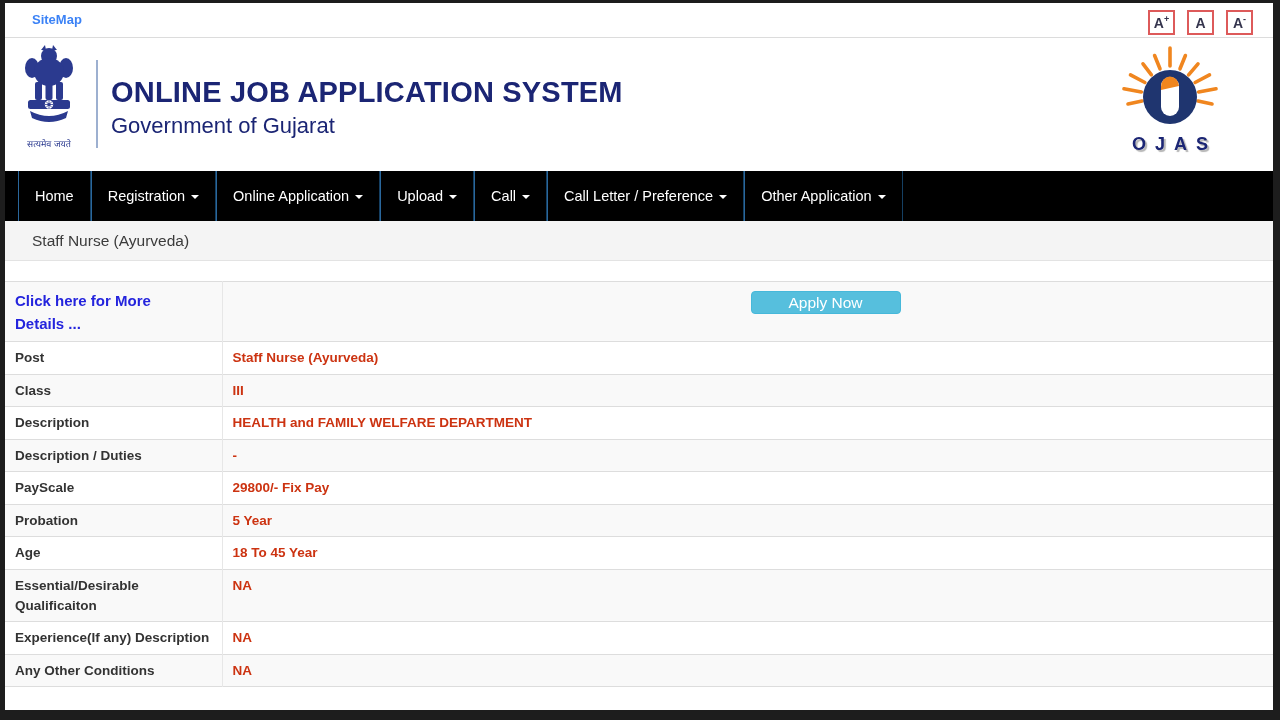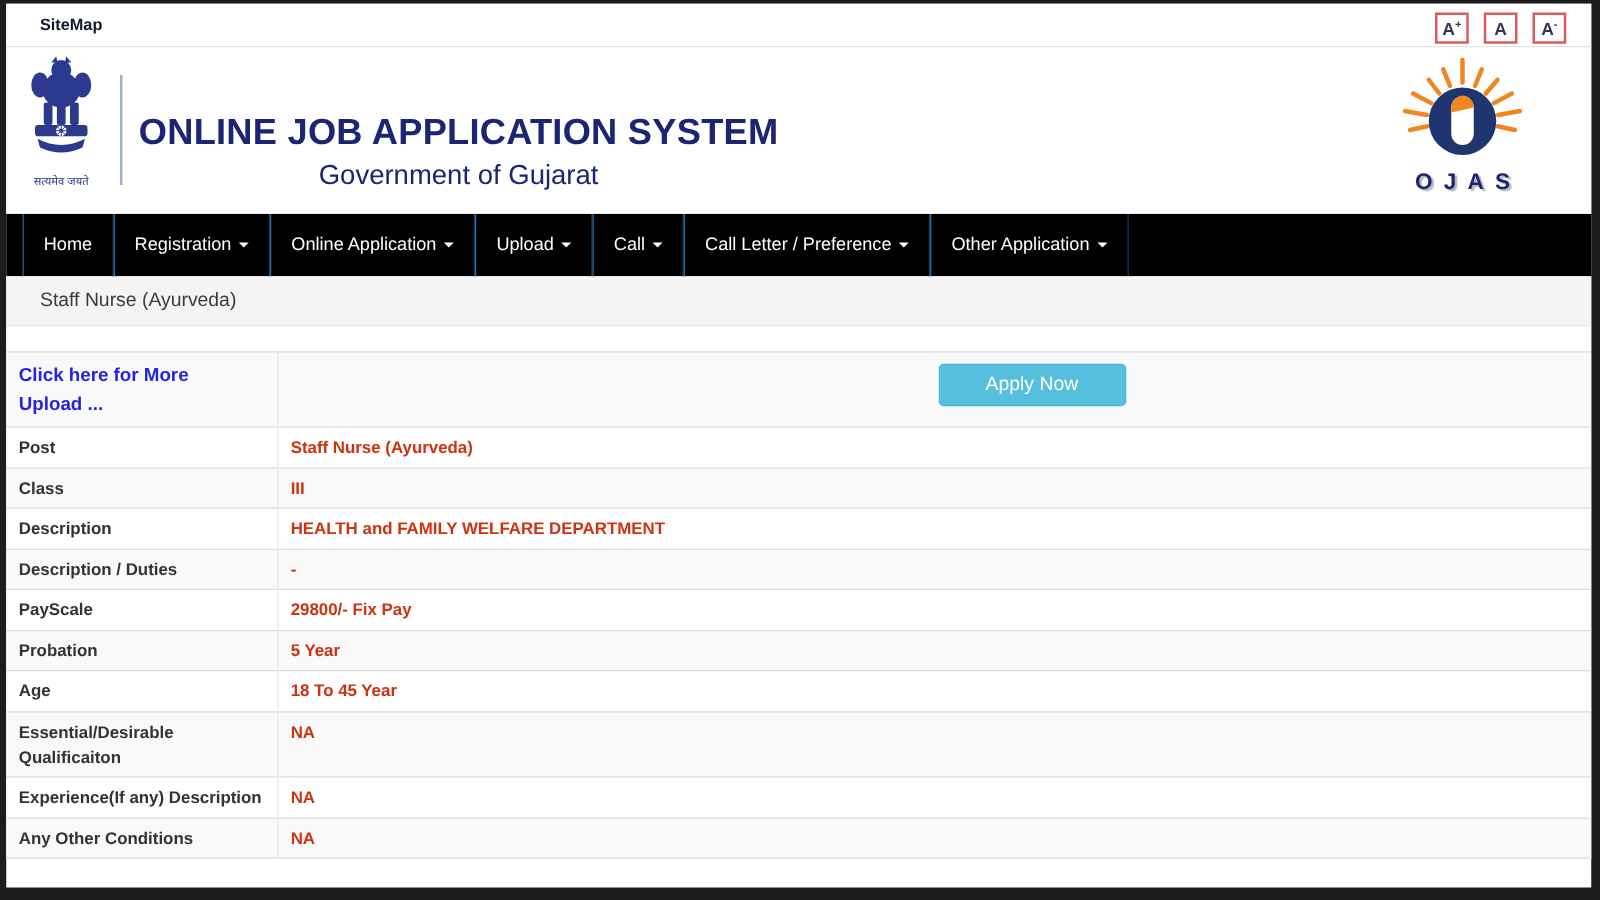--- a/index.html
+++ b/index.html
@@ -17,21 +17,21 @@
   }
 
   
   .topbar {
     height: 35px; background: #fff;
     border-bottom: 1px solid #dcdcdc;
     position: relative;
   }
   .sitemap {
     display: inline-block; padding-left: 27px; line-height: 34px;
-    font-size: 13px; font-weight: bold; color: #0f172a;
+    font-size: 13px; font-weight: bold; color: #3b82f6;
     text-decoration: none; cursor: pointer;
   }
   .font-buttons {
     position: absolute; top: 7px; right: 20px;
     display: flex; gap: 12px;
   }
   .font-btn {
     width: 27px; height: 25px; padding: 0;
     background: #fff; border: 2px solid #dd5a5a;
     color: #35354e; font-weight: bold; font-size: 14px;
@@ -41,21 +41,21 @@
   .font-btn sup { font-size: 9px; }
 
   
   .header { height: 133px; position: relative; background: #fff; }
   .emblem-wrap { position: absolute; left: 12px; top: 6px; width: 64px; text-align: center; }
   .emblem-caption { font-size: 9px; color: #2b3a8f; margin-top: 1px; white-space: nowrap; }
   .header-divider {
     position: absolute; left: 91px; top: 22px;
     width: 2px; height: 88px; background: #9db0d0;
   }
-  .titles { position: absolute; left: 106px; top: 52px; text-align: center; }
+  .titles { position: absolute; left: 106px; top: 38px; }
   .main-title {
     margin: 0; font-size: 29px; font-weight: bold;
     color: #1b2574; letter-spacing: 0.2px;
   }
   .sub-title { margin: 4px 0 0 0; font-size: 22px; color: #1b2574; }
   .ojas-wrap { position: absolute; left: 1100px; top: 8px; width: 130px; text-align: center; }
   .ojas-text {
     font-size: 18px; font-weight: bold; color: #1b2574;
     letter-spacing: 9px; padding-left: 9px; margin-top: -8px;
     text-shadow: 2px 2px 1px #b5b5b5;
@@ -102,21 +102,21 @@
   .label-cell { width: 217px; font-weight: bold; color: #333; border-right: 1px solid #e7e7e7; }
   .value-cell { font-weight: bold; color: #cc3311; }
   .row-apply td { height: 57px; padding-top: 8px; }
   .more-details-link {
     display: inline-block; width: 170px;
     color: #2424dd; font-weight: bold; font-size: 15px;
     line-height: 1.5; text-decoration: none; cursor: pointer;
   }
   .apply-btn {
     margin-left: 518px; margin-top: 1px;
-    width: 150px; height: 34px;
+    width: 150px; height: 23px;
     background: #56bfdd; border: 1px solid #46b8da; border-radius: 4px;
     color: #fff; font-size: 15.5px; cursor: pointer;
     font-family: "Liberation Sans", sans-serif;
   }
 </style>
 </head>
 <body>
 
 <div class="page">
 
@@ -200,21 +200,21 @@
   <div class="breadcrumb">
     <span>Staff Nurse (Ayurveda)</span>
   </div>
 
   <div class="gap"></div>
 
   <table class="details-table">
     <tbody>
       <tr class="row-apply">
         <td class="label-cell">
-          <a class="more-details-link">Click here for More Upload ...</a>
+          <a class="more-details-link">Click here for More Details ...</a>
         </td>
         <td>
           <button class="apply-btn">Apply Now</button>
         </td>
       </tr>
 
 
   <tr>
     <td class="label-cell">Post</td>
     <td class="value-cell">Staff Nurse (Ayurveda)</td>

